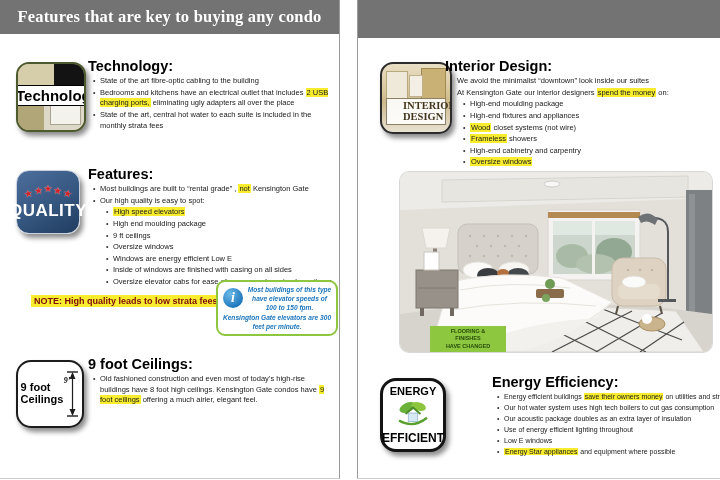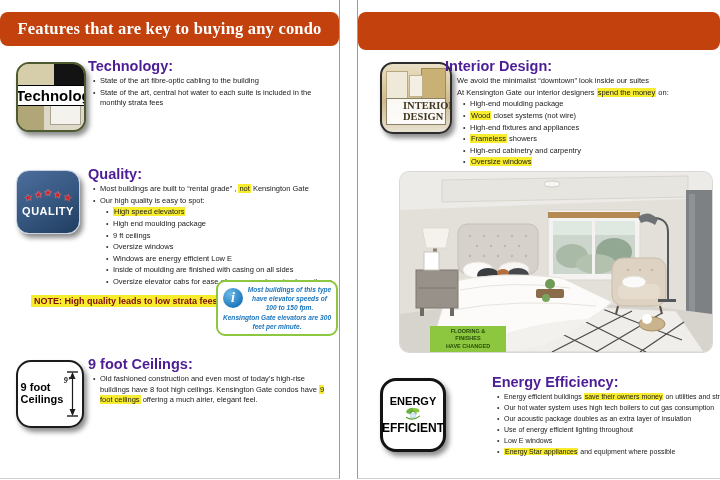--- a/index.html
+++ b/index.html
@@ -2,27 +2,27 @@
 <html><head>
 <meta charset="utf-8">
 <style>
   html,body{margin:0;padding:0;background:#fff;}
   .canvas{position:relative;width:720px;height:480px;background:#fff;overflow:hidden;
           font-family:"Liberation Sans",sans-serif;color:#111;}
   
   .page{position:absolute;top:0;background:#fff;}
   .page-left{left:0;width:339px;height:478px;border-right:1px solid #9b9b9b;border-bottom:1px solid #cfcfcf;}
   .page-right{left:357px;width:362px;height:478px;border-left:1px solid #9b9b9b;border-right:1px solid #9b9b9b;border-bottom:1px solid #cfcfcf;}
-  .titlebar{position:absolute;left:0;top:12px;width:100%;background:#c2410c;border-radius:8px;}
+  .titlebar{position:absolute;left:0;top:0;width:100%;background:#737373;}
   .titlebar.l{height:34px;}
   .titlebar.r{height:38px;}
   .page-title{display:block;text-align:center;line-height:34px;color:#fff;font-family:"Liberation Serif",serif;
               font-weight:bold;font-size:16.5px;letter-spacing:.2px;}
   
-  .sec-head{font-weight:bold;font-size:14.5px;color:#4c1d95;margin:0 0 1px 0;}
+  .sec-head{font-weight:bold;font-size:14.5px;color:#000000;margin:0 0 1px 0;}
   ul.bullets{margin:2px 0 0 0;padding:0 0 0 12px;list-style:none;font-size:7.5px;line-height:1.42;color:#1a1a1a;}
   ul.bullets li{position:relative;margin:0 0 1px 0;}
   ul.bullets li::before{content:"•";position:absolute;left:-7px;top:0;font-size:7px;color:#333;}
   ul.bullets ul{padding-left:13px;margin:1px 0 0 0;}
   .energy ul.bullets{font-size:7px;}
   .hl{background:#f7ec2e;padding:0 1px;}
   
   .tile{position:absolute;border-radius:13px;box-shadow:3px 4px 5px rgba(0,0,0,.45);}
   
   .tile-tech{left:16px;top:62px;width:66px;height:66px;border:2px solid #4c5a2e;overflow:hidden;background:#cfc7a4;}
@@ -38,40 +38,40 @@
   .tile-quality{left:16px;top:170px;width:62px;height:62px;border:1px solid #c9d2de;
                 background:linear-gradient(150deg,#4d6d9c 0%,#35567f 55%,#203c60 100%);
                 display:flex;flex-direction:column;align-items:center;justify-content:center;}
   .stars{display:flex;margin-top:2px;}
   .star{color:#d2232a;font-size:10px;line-height:10px;margin:0 .5px;text-shadow:0 0 1px #f4f4f4;}
   .star:nth-child(1){transform:translateY(4px) rotate(-14deg);}
   .star:nth-child(2){transform:translateY(1px) rotate(-7deg);}
   .star:nth-child(3){transform:translateY(-1px);}
   .star:nth-child(4){transform:translateY(1px) rotate(7deg);}
   .star:nth-child(5){transform:translateY(4px) rotate(14deg);}
-  .quality-word{color:#fff;font-weight:bold;font-size:11px;letter-spacing:.5px;margin-top:6px;}
+  .quality-word{color:#fff;font-weight:bold;font-size:17px;letter-spacing:.5px;margin-top:6px;}
   
   .tile-ceil{left:16px;top:360px;width:64px;height:64px;background:#fff;border:2px solid #1c1c1c;border-radius:15px;
              display:flex;align-items:center;justify-content:center;}
   .ceil-text{font-weight:bold;font-size:11px;line-height:1.05;text-align:left;color:#000;margin-right:2px;}
   .ceil-arrow{position:relative;width:14px;height:48px;}
   .ceil-measure{position:absolute;right:9px;top:6px;font-family:"Liberation Serif",serif;font-style:italic;
                 font-size:8px;font-weight:bold;color:#000;}
   
   .tile-interior{left:380px;top:62px;width:68px;height:68px;border:2px solid #2c2c2c;overflow:hidden;
                  background:linear-gradient(180deg,#e9dfc6 0%,#d9c79c 38%,#cdb98c 55%,#e8e2d2 100%);}
   .tile-interior .patch1{position:absolute;left:6%;top:10%;width:30%;height:38%;background:#efe9da;border:1px solid #b8a87e;}
   .tile-interior .patch2{position:absolute;right:6%;top:6%;width:34%;height:46%;background:#c9b074;border:1px solid #a08a52;}
   .tile-interior .patch3{position:absolute;left:40%;top:16%;width:18%;height:30%;background:#f3efe4;border:1px solid #c0b18a;}
   .interior-label{position:absolute;left:4px;right:4px;bottom:7px;background:rgba(255,255,255,.9);
                   border:1px solid #8c8164;text-align:center;font-family:"Liberation Serif",serif;
                   font-weight:bold;font-size:10.5px;line-height:1.1;color:#41351d;padding:1px 16px;}
   
   .tile-energy{left:380px;top:378px;width:66px;height:74px;background:#fff;border:3px solid #141414;border-radius:16px;
-               display:flex;flex-direction:column;align-items:center;justify-content:space-between;padding:14px 0;box-sizing:border-box;}
+               display:flex;flex-direction:column;align-items:center;justify-content:space-between;padding:4px 0;box-sizing:border-box;}
   .energy-word{font-weight:bold;color:#000;}
   .energy-top{font-size:11px;}
   .energy-bottom{font-size:12px;}
   
   .textblock{position:absolute;}
   .tb-tech{left:88px;top:58px;width:248px;}
   .tb-quality{left:88px;top:166px;width:252px;}
   .tb-ceil{left:88px;top:356px;width:246px;}
   .tb-interior{left:445px;top:58px;width:266px;}
   .tb-energy{left:460px;top:374px;width:268px;margin-left:32px;}
@@ -113,46 +113,47 @@
     <div class="blk bl"></div>
     <div class="blk br"></div>
     <div class="device"></div>
     <div class="tech-banner">Technology</div>
   </div>
 
   <div class="textblock tb-tech">
     <div class="sec-head">Technology:</div>
     <ul class="bullets">
         <li><span>State of the art fibre-optic cabling to the building</span></li>
+        <li><span>Bedrooms and kitchens have an electrical outlet that includes </span><span class="hl">2 USB charging ports,</span><span> eliminating ugly adapters all over the place</span></li>
         <li><span>State of the art, central hot water to each suite is included in the monthly strata fees</span></li>
       </ul>
   </div>
 
   <div class="tile tile-quality">
     <div class="stars">
       <span class="star">★</span>
         <span class="star">★</span>
         <span class="star">★</span>
         <span class="star">★</span>
         <span class="star">★</span>
     </div>
     <div class="quality-word">QUALITY</div>
   </div>
 
   <div class="textblock tb-quality">
-    <div class="sec-head">Quality:</div>
+    <div class="sec-head">Features:</div>
     <ul class="bullets">
         <li><span>Most buildings are built to “rental grade” , </span><span class="hl">not</span><span> Kensington Gate</span></li>
         <li><span>Our high quality is easy to spot:</span><ul class="bullets sub">
             <li><span class="hl">High speed elevators</span></li>
             <li><span>High end moulding package</span></li>
             <li><span>9 ft ceilings</span></li>
             <li><span>Oversize windows</span></li>
             <li><span>Windows are energy efficient Low E</span></li>
-            <li><span>Inside of moulding are finished with casing on all sides</span></li>
+            <li><span>Inside of windows are finished with casing on all sides</span></li>
             <li><span>Oversize elevator cabs for ease of access and moving large items</span></li>
           </ul></li>
       </ul>
   </div>
 
   <div class="note">NOTE: High quality leads to low strata fees.</div>
 
   <div class="callout">
     <div class="callout-row">
       <div class="info-circle">i</div>
@@ -198,22 +199,22 @@
       <div>DESIGN</div>
     </div>
   </div>
 
   <div class="textblock tb-interior">
     <div class="sec-head">Interior Design:</div>
     <ul class="bullets">
         <li><span>We avoid the minimalist “downtown” look inside our suites</span></li>
         <li><span>At Kensington Gate our interior designers </span><span class="hl">spend the money</span><span> on:</span><ul class="bullets sub">
             <li><span>High-end moulding package</span></li>
+            <li><span>High-end fixtures and appliances</span></li>
             <li><span class="hl">Wood</span><span> closet systems (not wire)</span></li>
-            <li><span>High-end fixtures and appliances</span></li>
             <li><span class="hl">Frameless</span><span> showers</span></li>
             <li><span>High-end cabinetry and carpentry</span></li>
             <li><span class="hl">Oversize windows</span></li>
             <li><span>Generous use of mirrors, tile and quartz</span></li>
           </ul></li>
       </ul>
   </div>
 
   <div class="photo">
     <svg width="312" height="180" viewBox="0 0 312 180">

